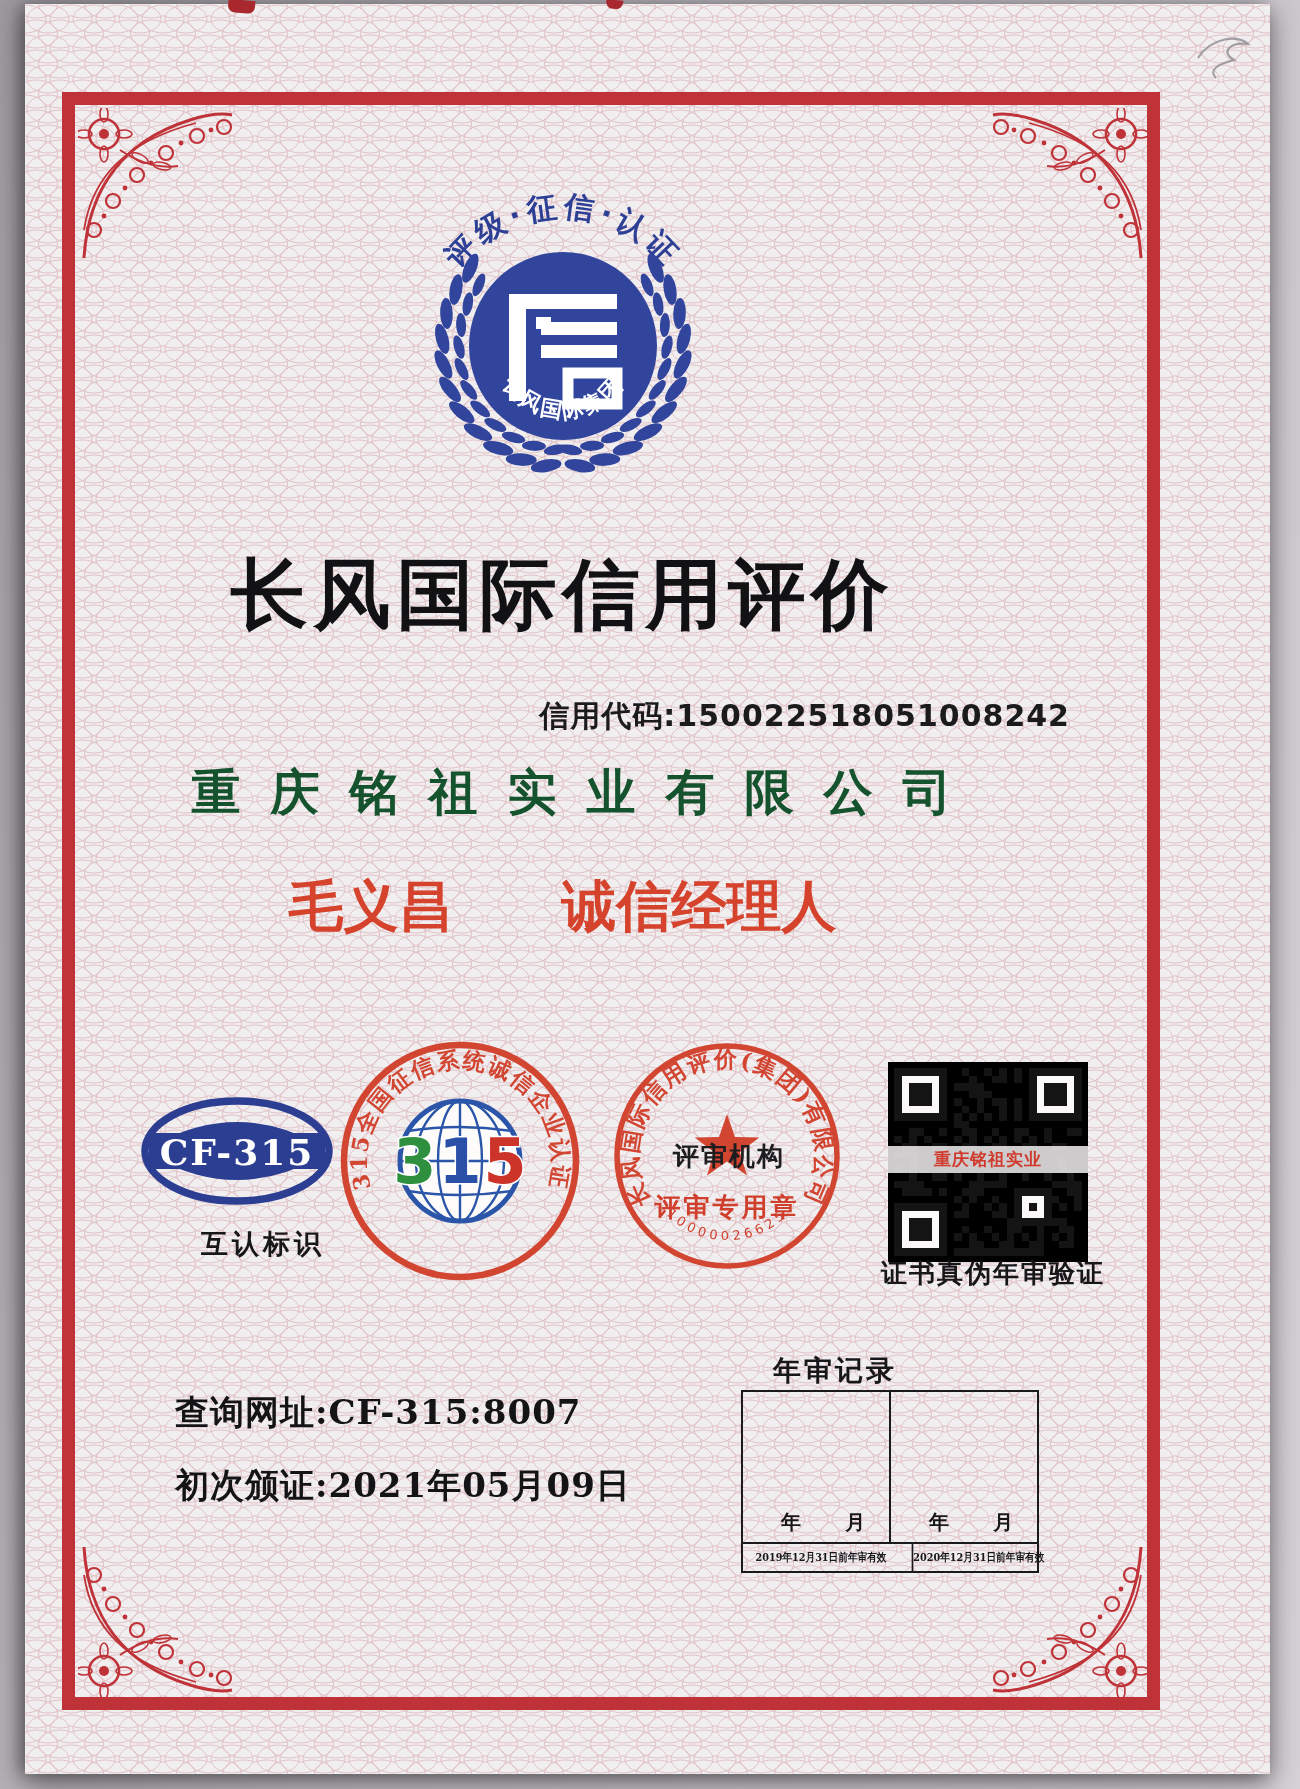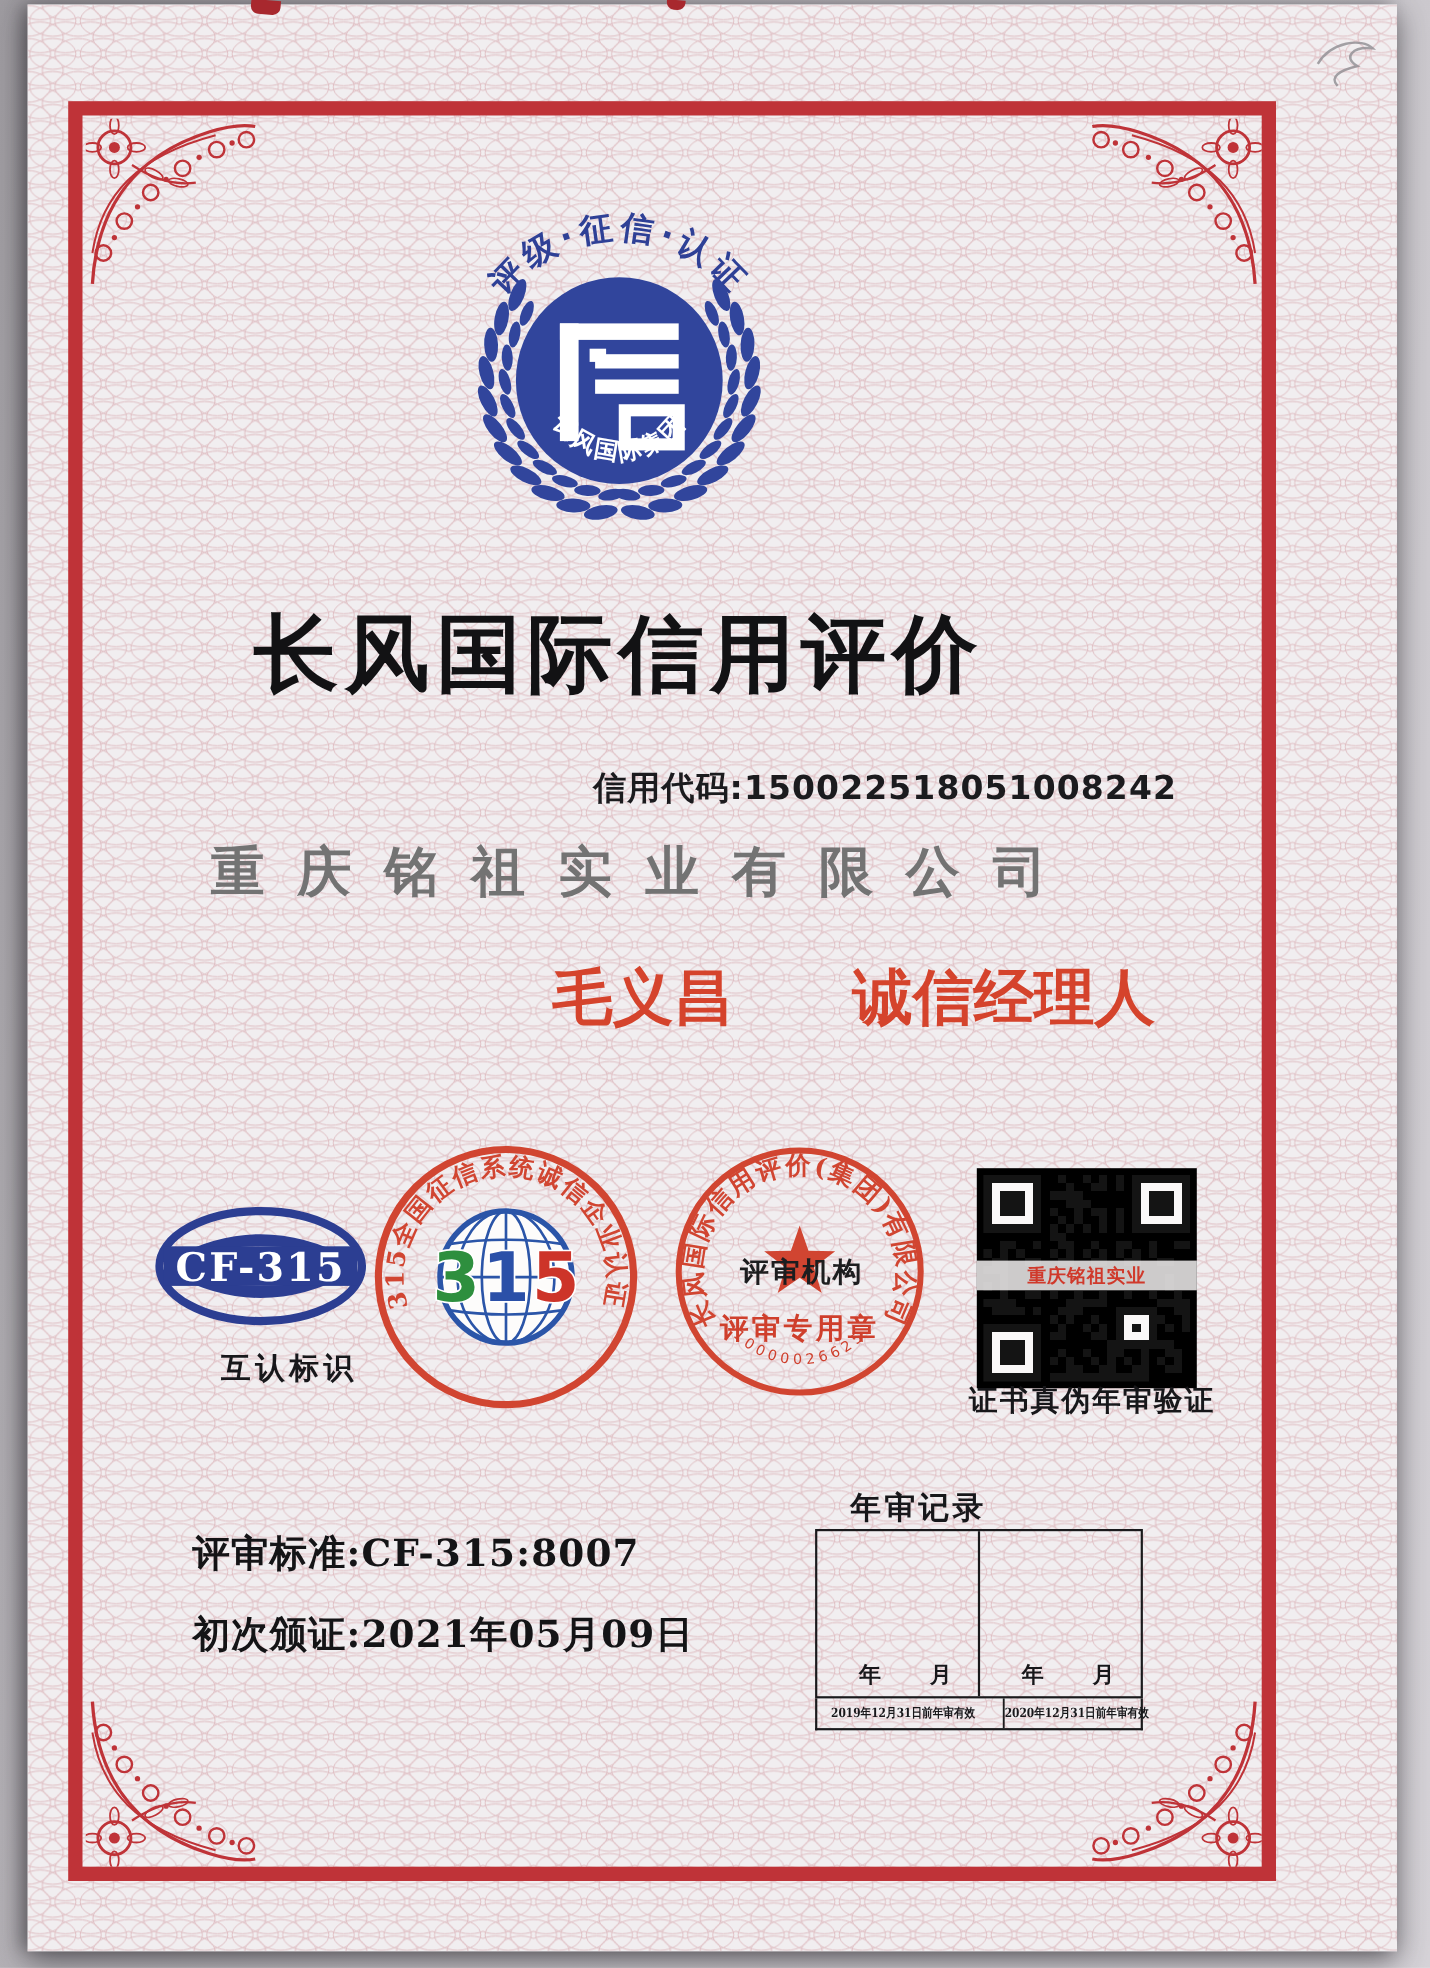--- a/index.html
+++ b/index.html
@@ -30,25 +30,25 @@
     position:absolute;left:0;top:540px;width:100%;text-align:center;
     font-size:77px;font-weight:900;letter-spacing:6px;color:#121214;
     font-family:"DejaVu Sans","Liberation Sans",sans-serif;
   }
   .credit-line{
     position:absolute;top:692px;right:200px;
     font-size:30px;font-weight:bold;color:#1b1b1e;letter-spacing:1px;
   }
   .company-line{
     position:absolute;left:0;top:756px;width:100%;text-align:center;
-    font-size:49px;font-weight:900;color:#737373;
+    font-size:49px;font-weight:900;color:#14532d;
     letter-spacing:30px;padding-left:48px;box-sizing:border-box;
   }
   .honor-line{
-    position:absolute;left:0;top:866px;width:100%;text-align:right;
+    position:absolute;left:0;top:866px;width:100%;text-align:center;
     font-size:55px;font-weight:bold;color:#d5432c;
     font-family:"DejaVu Serif","Liberation Serif",serif;
   }
   .honor-line .name{margin-right:108px;}
   .seal-caption{
     position:absolute;text-align:right;font-weight:bold;color:#17171a;
     font-size:27px;letter-spacing:4px;
   }
   .qr-wrap{position:absolute;left:863px;top:1058px;width:188px;height:188px;
     background:#000000;padding:6px;}
@@ -459,21 +459,21 @@
           <rect x="2" y="20" width="3" height="3" fill="#141414"></rect>
           <rect x="16" y="16" width="5" height="5" fill="#141414"></rect>
           <rect x="17" y="17" width="3" height="3" fill="#faf8f8"></rect>
           <rect x="18" y="18" width="1" height="1" fill="#141414"></rect>
         </svg>
       <div class="qr-overlay">重庆铭祖实业</div>
     </div>
     <div class="seal-caption" style="left:840px;top:1252px;width:240px;font-size:26px;letter-spacing:2px;">证书真伪年审验证</div>
 
     <div class="footer-lines">
-      <div>评审标准:CF-315:8007</div>
+      <div>查询网址:CF-315:8007</div>
       <div>初次颁证:2021年05月09日</div>
     </div>
 
     <div class="ar-title">年审记录</div>
     <div class="ar-table">
       <div class="ar-row1">
         <div class="ar-cell">
           <span class="ym ym-y">年</span>
           <span class="ym ym-m">月</span>
         </div>

